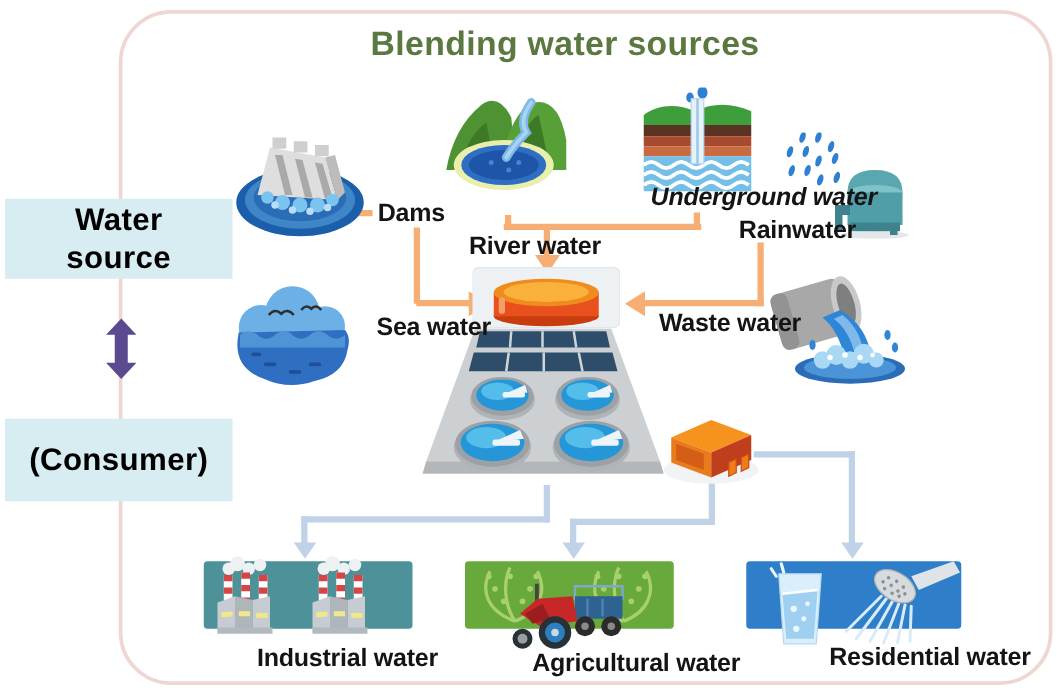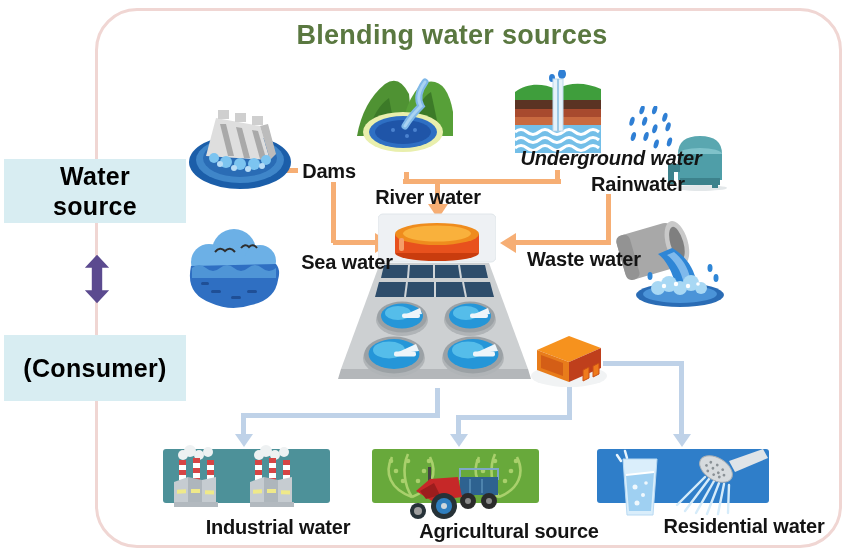--- a/index.html
+++ b/index.html
@@ -344,21 +344,21 @@
       <circle cx="117" cy="52" r="3" fill="#8a8a8a"></circle>
     <rect x="56" y="18" width="3" height="14" fill="#444444"></rect>
     <polygon points="44,42 58,30 86,28 90,48 60,52" fill="#c62828"></polygon>
     <polygon points="48,42 62,34 68,46 54,50" fill="#9c1d1d"></polygon>
     <circle cx="72" cy="57" r="13" fill="#263238"></circle>
       <circle cx="72" cy="57" r="8" fill="#2e7fc0"></circle>
       <circle cx="72" cy="57" r="3" fill="#cfd8dc"></circle>
     <circle cx="46" cy="62" r="8" fill="#263238"></circle>
       <circle cx="46" cy="62" r="4" fill="#9e9e9e"></circle>
   </svg>
-  <div class="abs lbl" style="left:409px;top:521px;width:200px;">Agricultural source</div>
+  <div class="abs lbl" style="left:409px;top:521px;width:200px;">Agricultural water</div>
 
   <div class="abs dest-bg" style="left:597px;top:449px;width:172px;height:54px;background:#2f7ec9;"></div>
   <svg class="abs icon" style="left:597px;top:449px;" width="172" height="76" viewBox="0 0 172 76">
     <g stroke="#e8f5fd" stroke-width="2.5" stroke-linecap="round">
       <line x1="20" y1="6" x2="24" y2="12"></line>
         <line x1="28" y1="2" x2="30" y2="9"></line>
     </g>
     <polygon points="26,10 60,10 56,66 30,66" fill="#daeefb" stroke="#b8d9f2"></polygon>
     <polygon points="29,26 57,23 54,62 32,62" fill="#9fd0f2"></polygon>
     <line x1="29" y1="26" x2="57" y2="23" stroke="#ffffff" stroke-width="2"></line>

